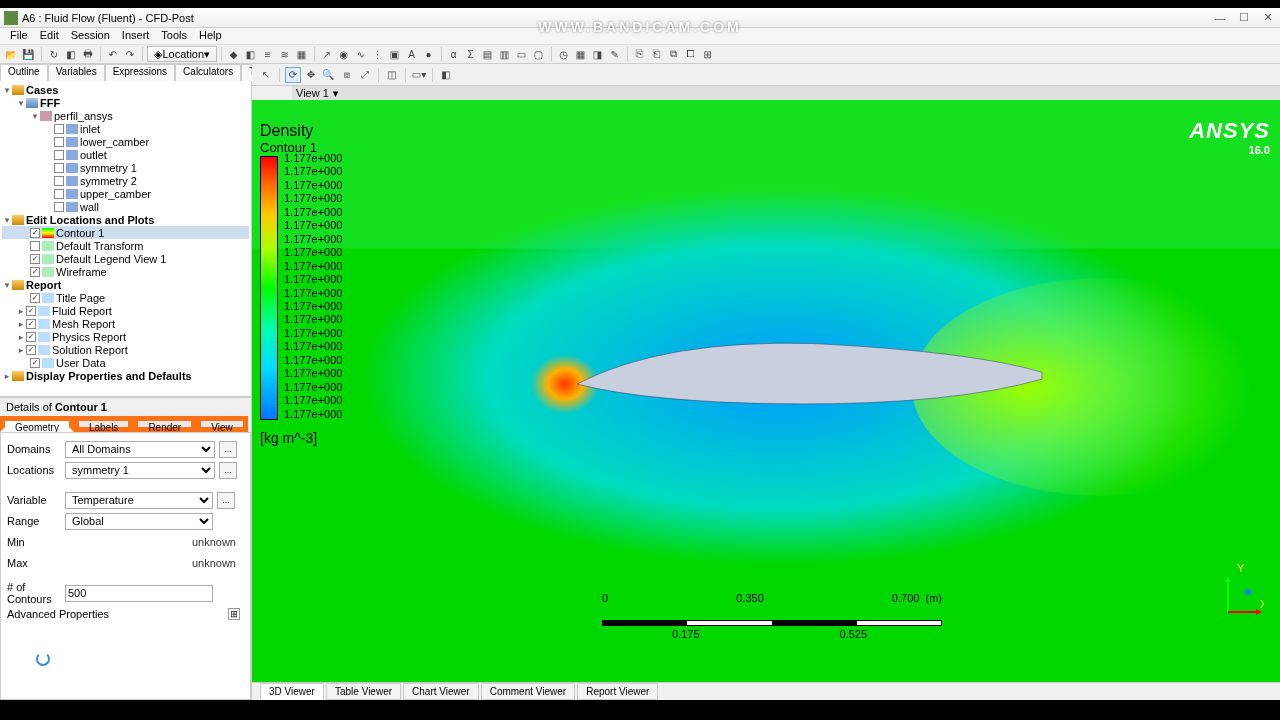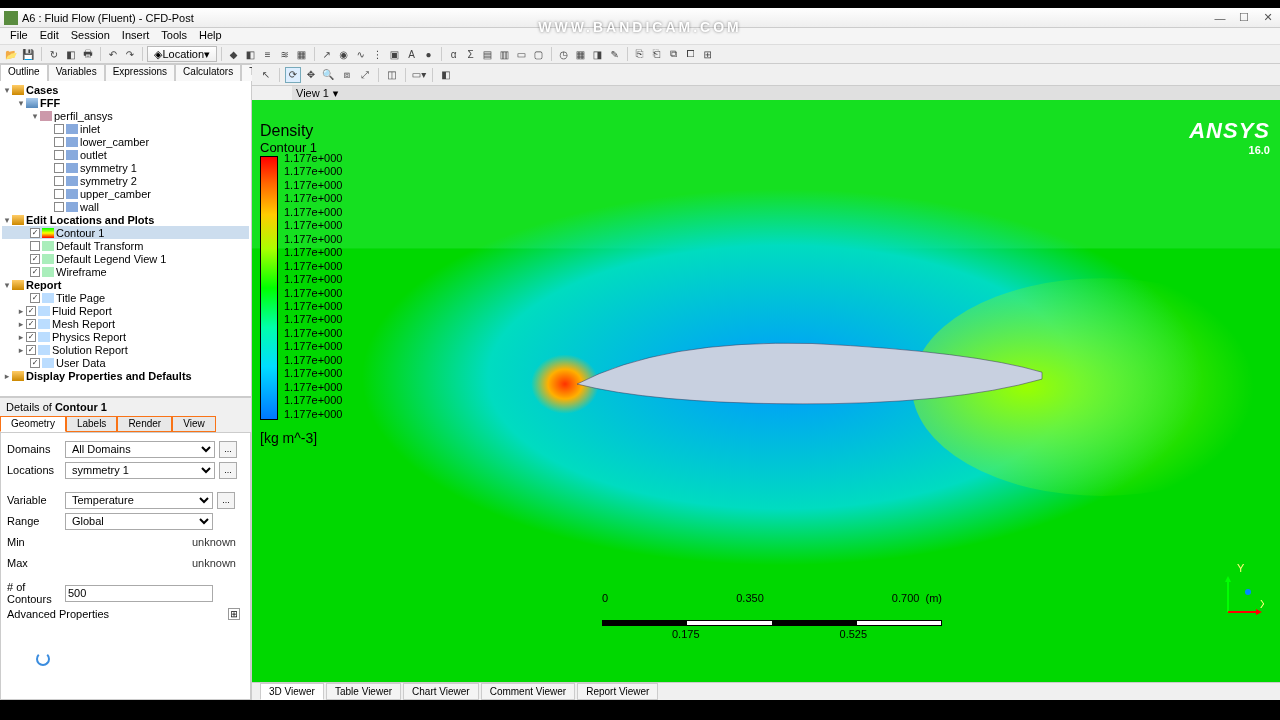--- a/index.html
+++ b/index.html
@@ -34,21 +34,21 @@
 .ic-folder{background:linear-gradient(#fc6,#c80);}
 .ic-contour{background:linear-gradient(#0f0 0%,#ff0 50%,#f00 100%);}
 .ic-legend{background:#aeb;}
 .ic-report{background:#bdf;}
 .trow.sel{background:#cde;}
 .trow .lbl{cursor:default;}
 .bold{font-weight:bold;}
 .details { border-top:2px solid #ccc; display:flex; flex-direction:column; height:304px; background:#f0f0f0; }
 .dtitle { padding:3px 6px; font-size:11px; }
 .dtabs { display:flex; height:16px; }
-.dtabs div { padding:1px 10px; border:1px solid #f97316; background:#e8e8e8; font-size:10px; cursor:pointer; }
+.dtabs div { padding:1px 10px; border:5px solid #f97316; background:#e8e8e8; font-size:10px; cursor:pointer; }
 .dtabs div.active { background:#fff; border-bottom-color:#fff; }
 .dbody { flex:1; background:#fff; border:1px solid #ccc; padding:4px 6px; overflow:auto; }
 .frow { display:flex; align-items:center; margin:3px 0; height:18px; }
 .frow .flbl { width:58px; font-size:11px; }
 .frow select,.frow input { height:17px; border:1px solid #aaa; font-size:11px; padding:0 2px; background:#fff; }
 .frow .wide { width:150px; }
 .frow .med { width:148px; }
 .frow .dots { width:18px; height:17px; border:1px solid #aaa; margin-left:4px; background:#f4f4f4; text-align:center; cursor:pointer; font-size:9px; line-height:15px; }
 .frow .val { margin-left:auto; margin-right:8px; color:#333; }
 .btnrow { display:flex; gap:6px; padding:5px; border-top:1px solid #ddd; background:#f0f0f0; }

